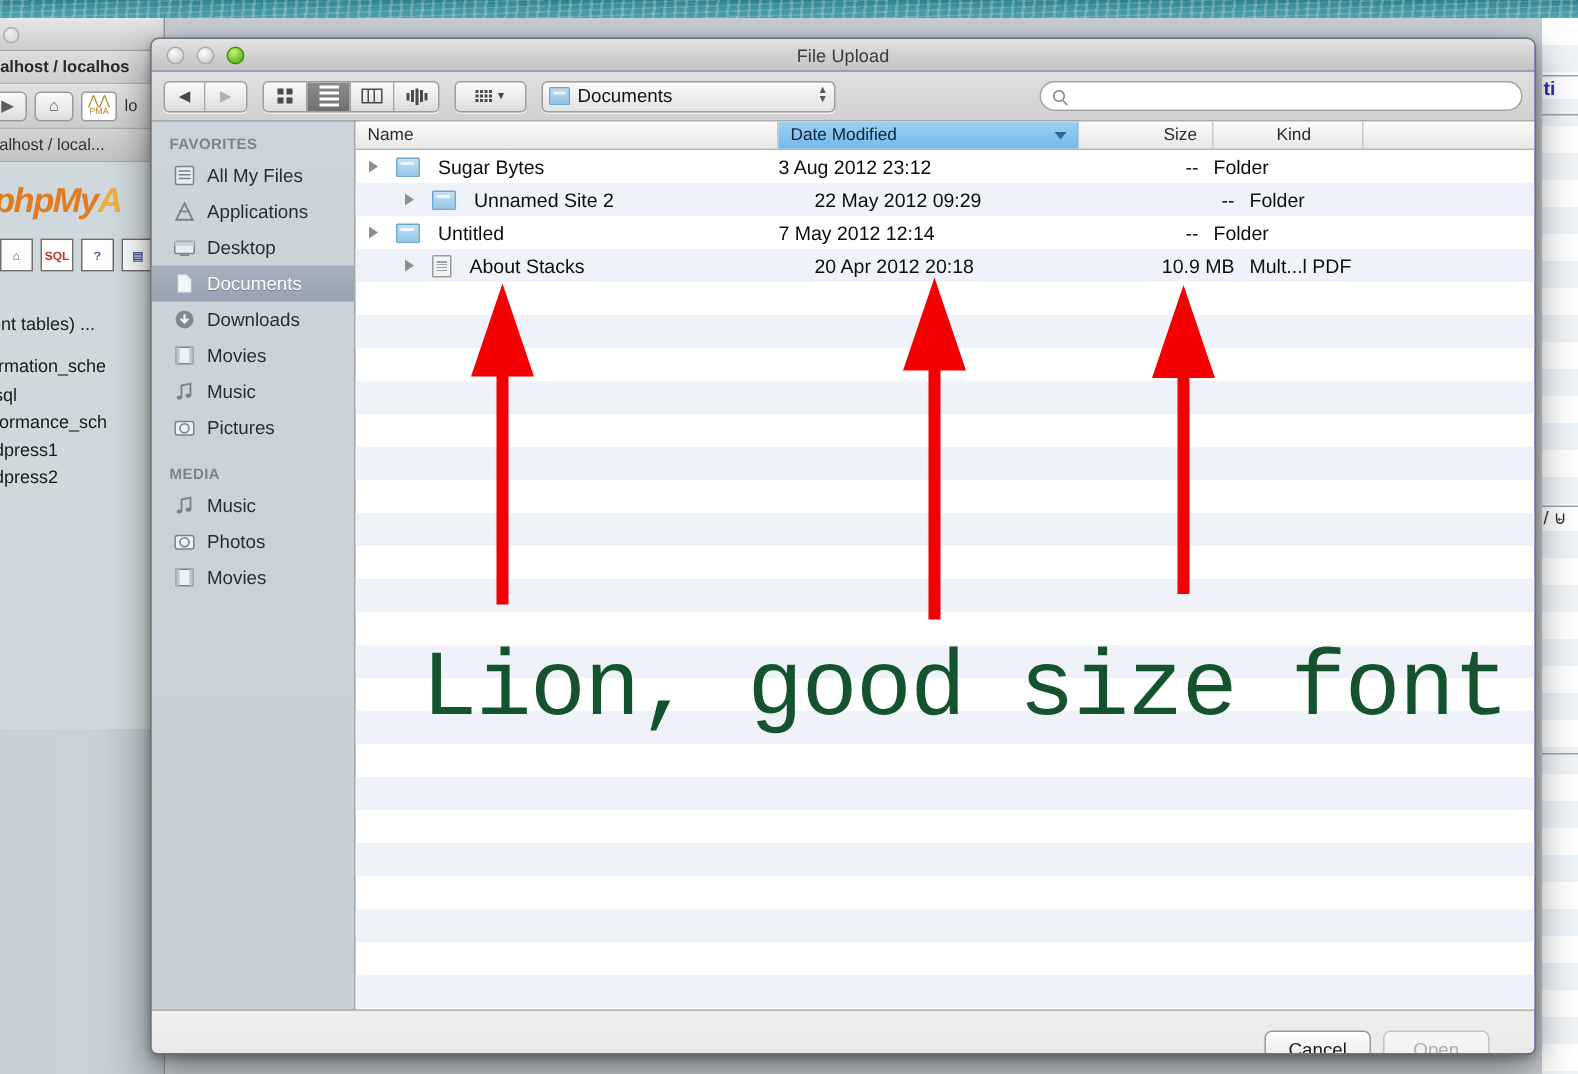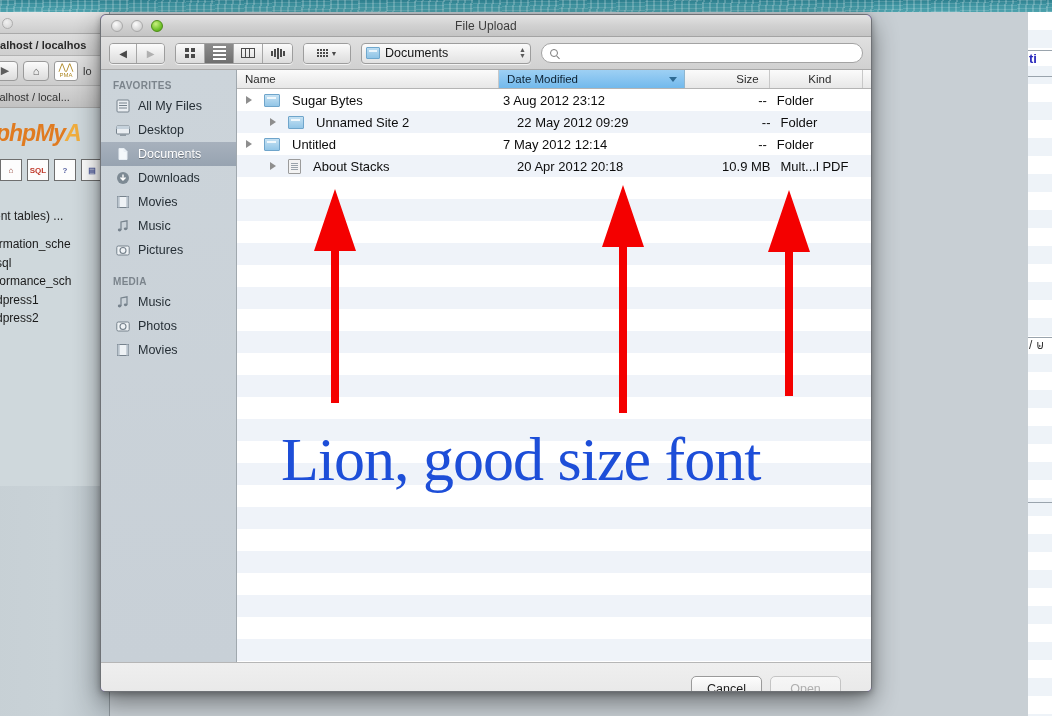--- a/index.html
+++ b/index.html
@@ -86,21 +86,21 @@
     position:absolute; right:0; top:12px; width:24px; height:704px;
     background:repeating-linear-gradient(180deg,#ffffff 0 18px,#eef3f8 18px 36px);
     overflow:hidden;
   }
   #bg-right .rule{height:1px;background:#9aa4ad;}
   #bg-right .frag{font-size:13px;font-weight:bold;color:#2b2bbd;padding-left:1px;}
   #bg-right .frag2{font-size:12px;color:#333;padding-left:1px;}
 
   
   #file-dialog{
-    position:absolute; left:100px; top:14px; width:772px; height:678px;
+    position:absolute; left:100px; top:25px; width:924px; height:678px;
     background:#8b5cf6;
     border:1px solid #6f7276;
     border-radius:6px 6px 5px 5px;
     box-shadow:0 10px 26px rgba(0,0,0,.46), 0 2px 6px rgba(0,0,0,.28);
     overflow:hidden;
   }
   
   #dialog-titlebar{
     height:22px;
     background:linear-gradient(180deg,#e3e3e3 0%,#d1d1d1 50%,#c4c4c4 100%);
@@ -274,22 +274,22 @@
     box-shadow:0 1px 1px rgba(0,0,0,.10), inset 0 1px 0 #fff;
     font-family:"Liberation Sans",sans-serif;
   }
   .dlgbtn.disabled{ color:#aeaeae; border-color:#c4c4c4;
     background:linear-gradient(180deg,#f6f6f6,#efefef); box-shadow:none; }
 
   
   #annotation-layer{ position:absolute; left:0; top:0; width:1052px; height:716px; pointer-events:none; }
   #annotation-text{
     position:absolute; left:281px; top:424px;
-    font-size:62px; color:#1d4ed8; white-space:nowrap;
-    font-family:Liberation Serif, serif; letter-spacing:-1px;
+    font-size:62px; color:#14532d; white-space:nowrap;
+    font-family:Liberation Mono, monospace; letter-spacing:-1px;
   }
 </style>
 </head>
 <body>
 
 <div id="desktop-wallpaper"></div>
 
 <div id="bg-browser">
   <div id="bg-titlebar">
     <div class="tl"></div>
@@ -435,20 +435,29 @@
           <svg width="16" height="14" viewBox="0 0 16 14">
               <rect x="2" y="1" width="12" height="12" rx="1" fill="#e9edf1" stroke="#76828c"></rect>
               <line x1="4" y1="4" x2="12" y2="4" stroke="#76828c"></line>
               <line x1="4" y1="6.5" x2="12" y2="6.5" stroke="#76828c"></line>
               <line x1="4" y1="9" x2="12" y2="9" stroke="#76828c"></line>
             </svg>
         </span>
         <span>All My Files</span>
       </div>
 
+      <div class="side-item">
+        <span class="sic">
+          <svg width="16" height="14" viewBox="0 0 16 14">
+              <path d="M8 1.5 L13.5 12.5 L2.5 12.5 Z" fill="none" stroke="#76828c" stroke-width="1.2"></path>
+              <line x1="4.5" y1="7" x2="11.5" y2="7" stroke="#76828c" stroke-width="1.1"></line>
+            </svg>
+        </span>
+        <span>Applications</span>
+      </div>
 
       <div class="side-item">
         <span class="sic">
           <svg width="16" height="14" viewBox="0 0 16 14">
               <rect x="1.5" y="3" width="13" height="8" rx="1" fill="#eaeef2" stroke="#76828c"></rect>
               <rect x="1.5" y="3" width="13" height="3" fill="#c6d2dc"></rect>
               <line x1="5" y1="12.2" x2="11" y2="12.2" stroke="#76828c"></line>
             </svg>
         </span>
         <span>Desktop</span>

